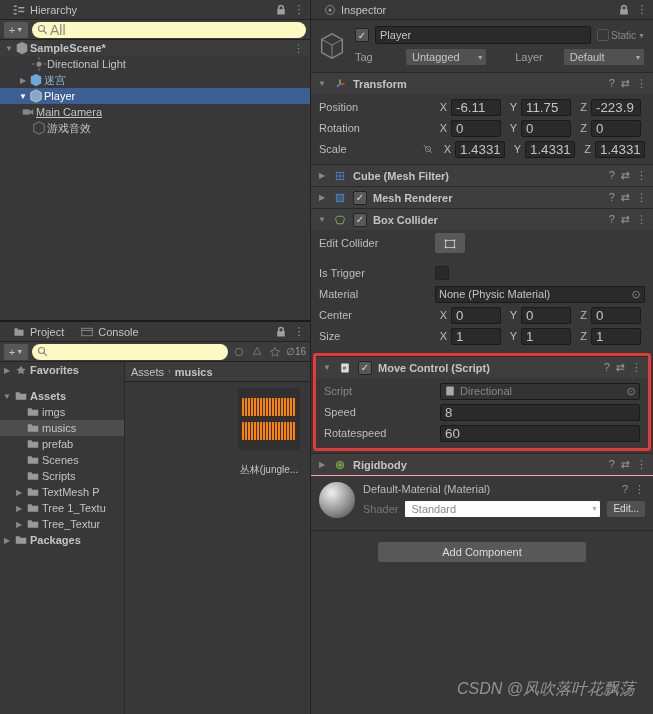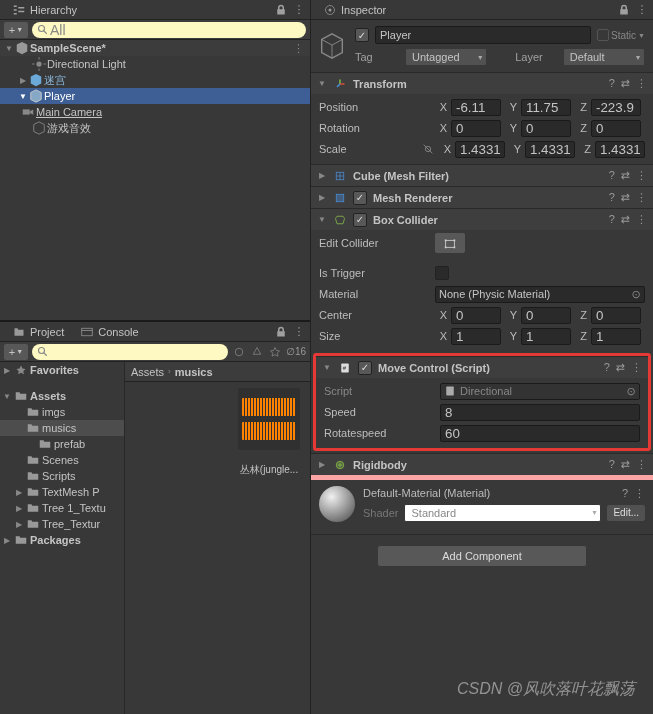--- a/index.html
+++ b/index.html
@@ -284,21 +284,21 @@
               </div>
               <div class="ptree-row selected" style="padding-left: 14px;">
                 <span class="foldout"></span>
                 <span class="icon">
                   <svg viewBox="0 0 16 16">
                     <path d="M1 3h5l1 2h8v8H1z" fill="#999"></path>
                   </svg>
                 </span>
                 <span>musics</span>
               </div>
-              <div class="ptree-row" style="padding-left: 26px;">
+              <div class="ptree-row" style="padding-left: 14px;">
                 <span class="foldout"></span>
                 <span class="icon">
                   <svg viewBox="0 0 16 16">
                     <path d="M1 3h5l1 2h8v8H1z" fill="#999"></path>
                   </svg>
                 </span>
                 <span>prefab</span>
               </div>
               <div class="ptree-row" style="padding-left: 14px;">
                 <span class="foldout"></span>
@@ -620,21 +620,21 @@
             </svg>
           </span>
         <span class="comp-title">Rigidbody</span>
         <div class="comp-icons">
             <span>?</span>
             <span>⇄</span>
             <span>⋮</span>
           </div>
       </div>
 
-      <div class="material-row" style="border-top:5px solid #fca5a5">
+      <div class="material-row" style="border-top:1px solid #fca5a5">
         <div class="sphere"></div>
         <div style="flex:1">
           <div style="display:flex;align-items:center;gap:6px">
             <span style="color:#bbb">Default-Material (Material)</span>
             <div class="comp-icons" style="margin-left:auto">
                 <span>?</span>
                 <span>⋮</span>
               </div>
           </div>
           <div style="display:flex;align-items:center;gap:6px;margin-top:4px">

